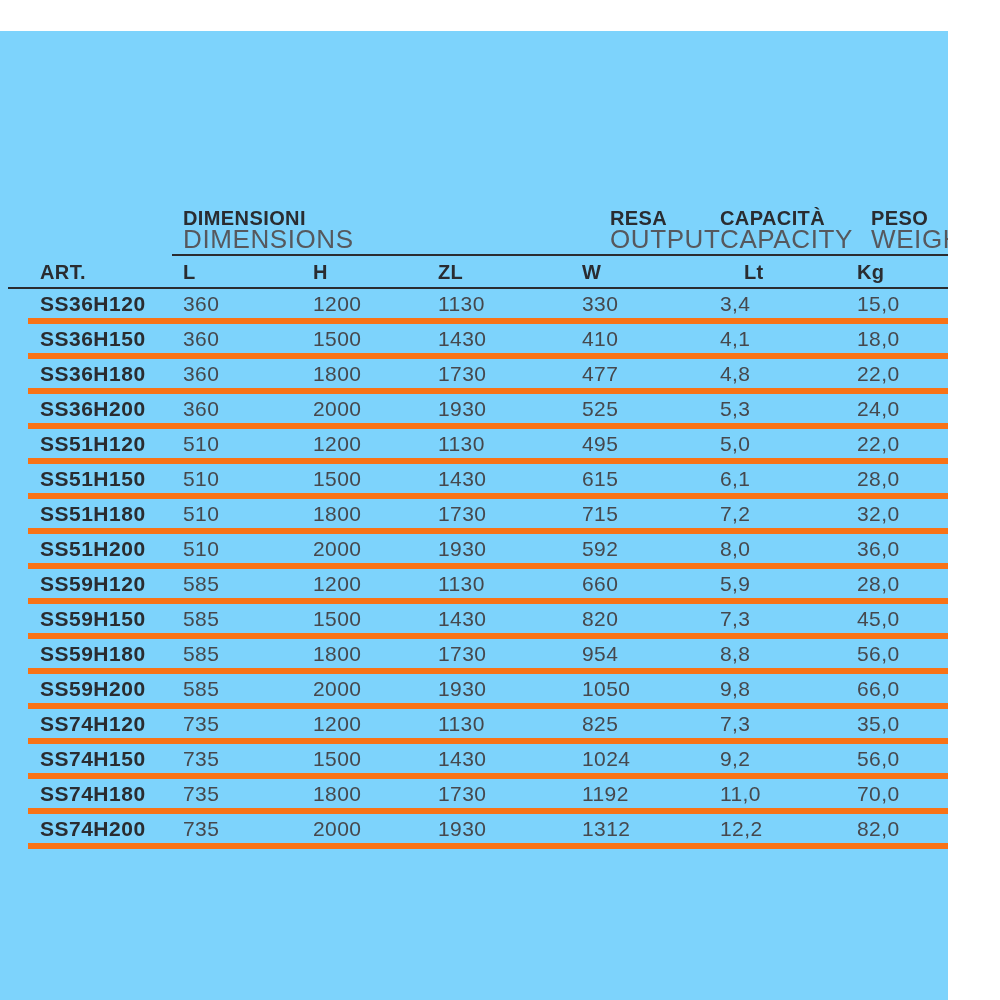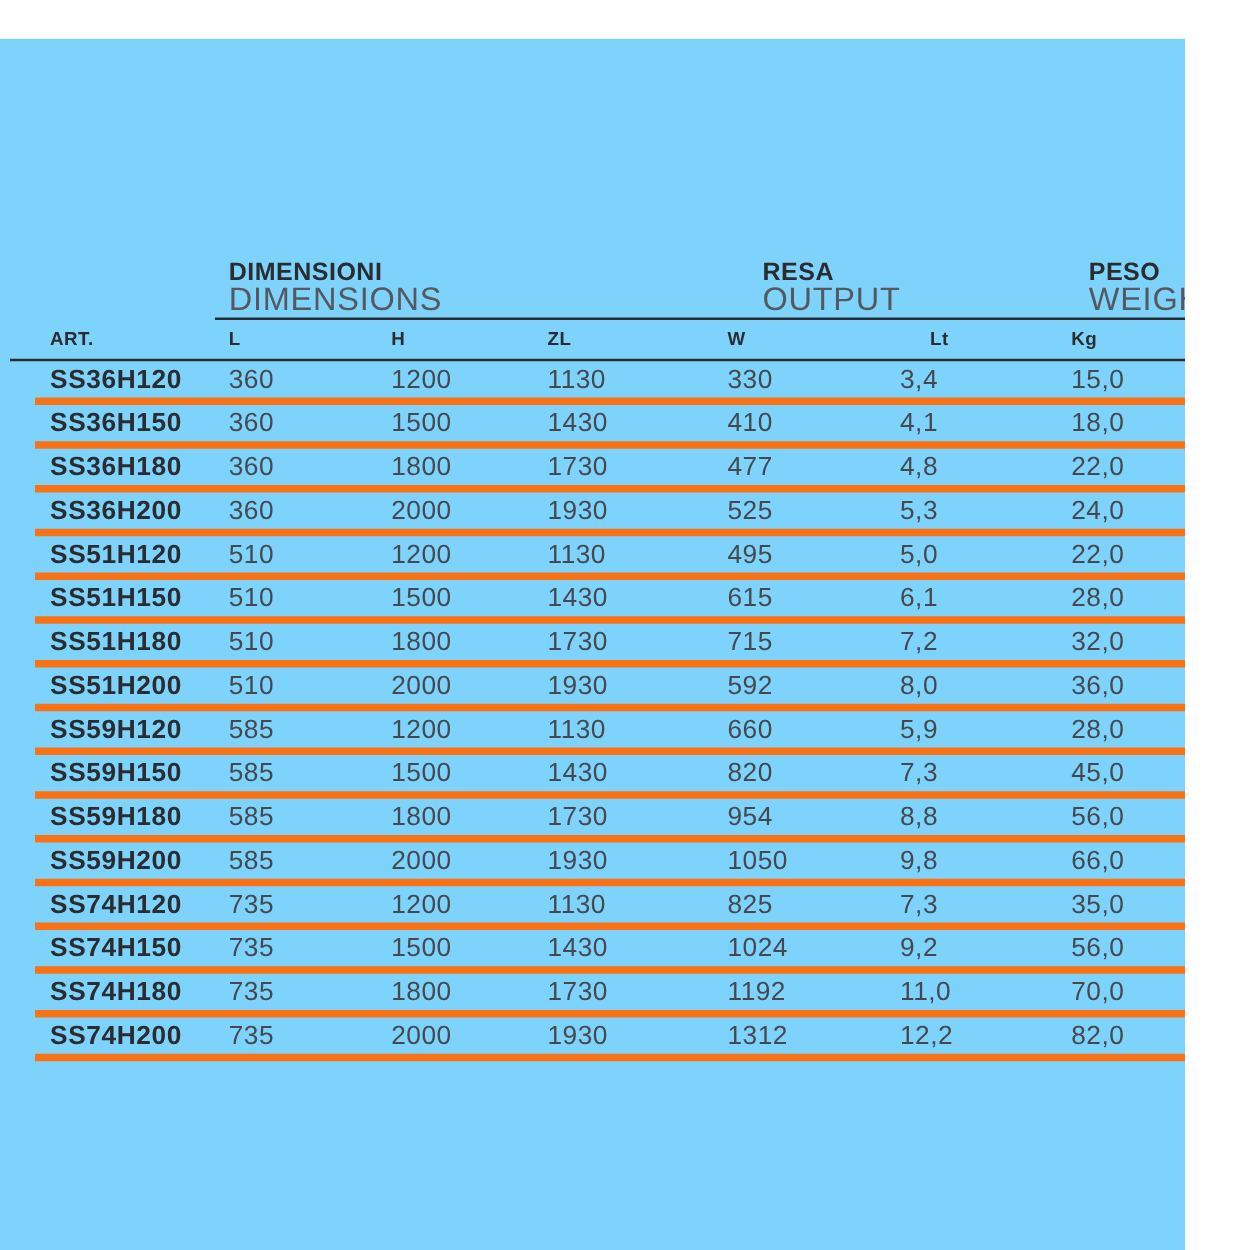--- a/index.html
+++ b/index.html
@@ -60,21 +60,21 @@
     height: 2px;
     background: #2a2c30;
   }
 
   
   .ch {
     position: absolute;
     top: 228px;
     height: 26px;
     line-height: 26px;
-    font-size: 15px;
+    font-size: 20px;
     font-weight: 700;
     letter-spacing: 0.4px;
     color: #2a2c30;
     white-space: nowrap;
   }
   .ch-0 { left: 40px; }
   .ch-1 { left: 183px; }
   .ch-2 { left: 313px; }
   .ch-3 { left: 438px; }
   .ch-4 { left: 582px; }
@@ -118,20 +118,24 @@
 <div class="page">
 
   <div class="gh gh-0">
     <div class="gh-l1">DIMENSIONI</div>
     <div class="gh-l2">DIMENSIONS</div>
   </div>
   <div class="gh gh-1">
     <div class="gh-l1">RESA</div>
     <div class="gh-l2">OUTPUT</div>
   </div>
+  <div class="gh gh-2">
+    <div class="gh-l1">CAPACITÀ</div>
+    <div class="gh-l2">CAPACITY</div>
+  </div>
   <div class="gh gh-3">
     <div class="gh-l1">PESO</div>
     <div class="gh-l2">WEIGHT</div>
   </div>
 
   <div class="line-a"></div>
 
   <div class="ch ch-0">ART.</div>
   <div class="ch ch-1">L</div>
   <div class="ch ch-2">H</div>

